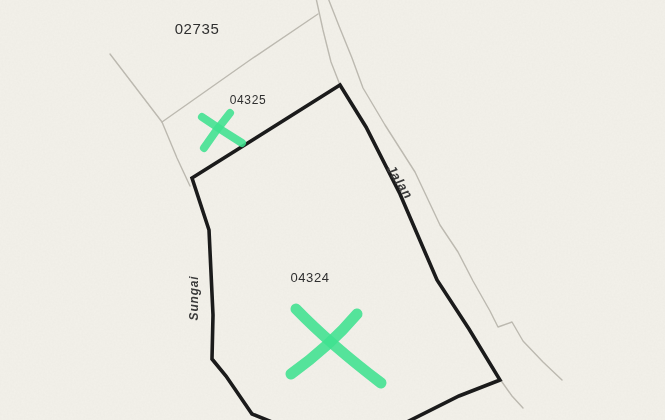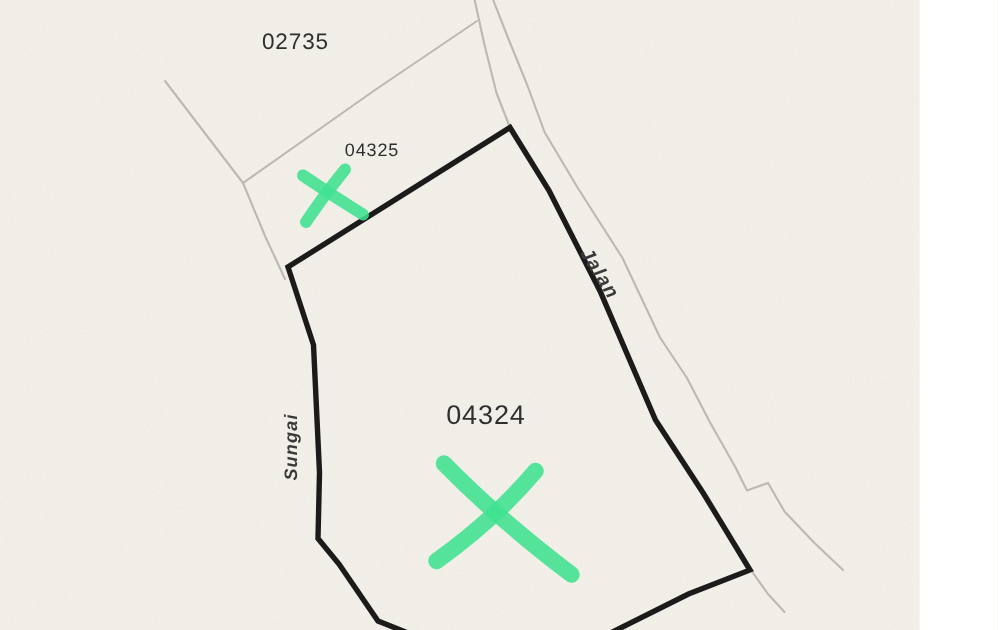--- a/index.html
+++ b/index.html
@@ -1,18 +1,18 @@
 <!DOCTYPE html>
 <html><head>
 <meta charset="utf-8">
 <style>
   html, body { margin: 0; padding: 0; }
   #map-root {
     position: relative;
-    width: 613px;
+    width: 665px;
     height: 420px;
     overflow: hidden;
     background: #f3f1ea;
     font-family: "Liberation Sans", sans-serif;
   }
   #map-canvas {
     position: absolute;
     left: 0; top: 0;
     width: 665px; height: 420px;
     display: block;
@@ -61,16 +61,16 @@
     <g id="layer-markers">
         <path d="M202,117 Q221,130 242,143" fill="none" stroke="#3fe190" stroke-width="8" stroke-linecap="round" opacity="0.88"></path>
         <path d="M230,113 Q216,130 204,148" fill="none" stroke="#3fe190" stroke-width="8" stroke-linecap="round" opacity="0.88"></path>
         <path d="M296,309 Q331,345 381,383" fill="none" stroke="#3fe190" stroke-width="11" stroke-linecap="round" opacity="0.88"></path>
         <path d="M357,314 Q330,346 291,374" fill="none" stroke="#3fe190" stroke-width="11" stroke-linecap="round" opacity="0.88"></path>
       </g>
   </svg>
 
   <div class="map-label parcel-number" style="left: 197px; top: 28px; font-size: 15px; transform: translate(-50%, -50%) rotate(0deg);">02735</div>
   <div class="map-label parcel-number" style="left: 248px; top: 100px; font-size: 12px; transform: translate(-50%, -50%) rotate(0deg);">04325</div>
-  <div class="map-label parcel-number" style="left: 324px; top: 277px; font-size: 18px; transform: translate(-50%, -50%) rotate(0deg);">04324</div>
+  <div class="map-label parcel-number" style="left: 310px; top: 277px; font-size: 13px; transform: translate(-50%, -50%) rotate(0deg);">04324</div>
   <div class="map-label feature-name" style="left: 400px; top: 182px; font-size: 13px; transform: translate(-50%, -50%) rotate(58deg);">Jalan</div>
   <div class="map-label feature-name" style="left: 194px; top: 298px; font-size: 12px; transform: translate(-50%, -50%) rotate(-90deg);">Sungai</div>
 </div>
 
 </body></html>

